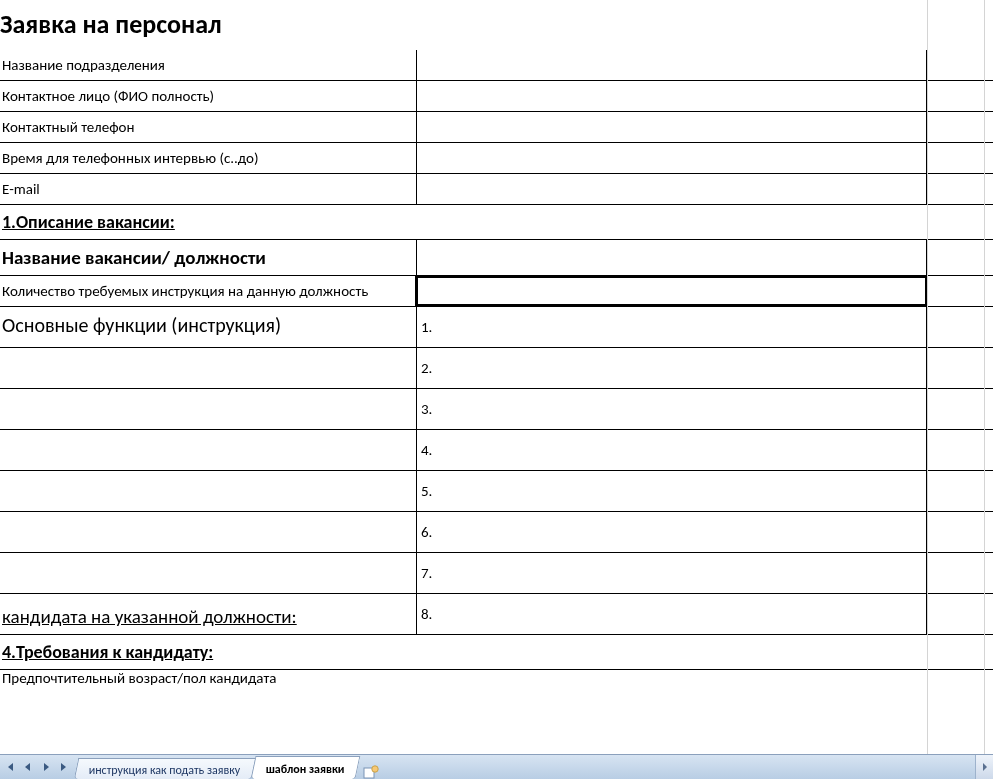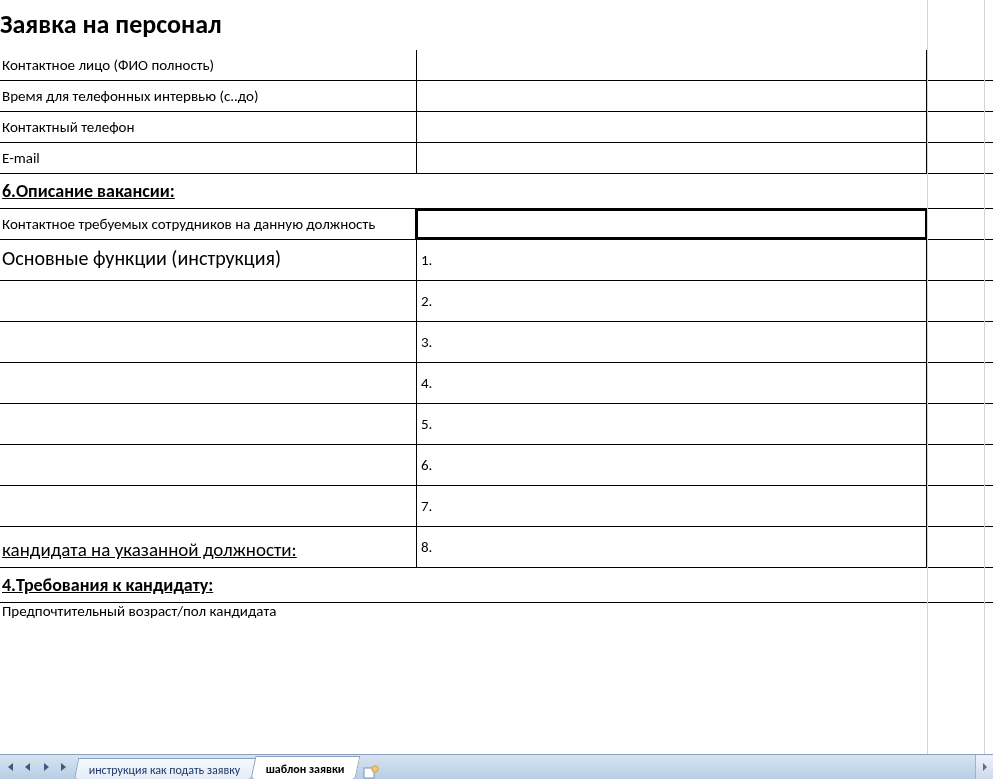--- a/index.html
+++ b/index.html
@@ -148,44 +148,54 @@
 
 <div class="gridline-v" style="left:927px"></div>
 <div class="gridline-v" style="left:984px"></div>
 
 <div class="sheet">
 
   <div class="title">Заявка на персонал</div>
 
 
   <div class="row">
+    <div class="col-label">Название подразделения</div>
+    <div class="col-value"></div>
+    <div class="col-gap"></div>
+  </div>
+  <div class="row">
     <div class="col-label">Контактное лицо (ФИО полность)</div>
     <div class="col-value"></div>
     <div class="col-gap"></div>
   </div>
   <div class="row">
+    <div class="col-label">Контактный телефон</div>
+    <div class="col-value"></div>
+    <div class="col-gap"></div>
+  </div>
+  <div class="row">
     <div class="col-label">Время для телефонных интервью (с..до)</div>
     <div class="col-value"></div>
     <div class="col-gap"></div>
   </div>
   <div class="row">
-    <div class="col-label">Контактный телефон</div>
-    <div class="col-value"></div>
-    <div class="col-gap"></div>
-  </div>
-  <div class="row">
     <div class="col-label">E-mail</div>
     <div class="col-value"></div>
     <div class="col-gap"></div>
   </div>
 
-  <div class="section-h">6.Описание вакансии:</div>
-
-  <div class="row">
-    <div class="col-label small-txt">Контактное требуемых сотрудников на данную должность</div>
+  <div class="section-h">1.Описание вакансии:</div>
+
+  <div class="row bold-lbl">
+    <div class="col-label">Название вакансии/ должности</div>
+    <div class="col-value"></div>
+    <div class="col-gap"></div>
+  </div>
+  <div class="row">
+    <div class="col-label small-txt">Количество требуемых инструкция на данную должность</div>
     <div class="col-value selected-cell"></div>
     <div class="col-gap"></div>
   </div>
 
   <div class="row func-row">
     <div class="col-label">Основные функции (инструкция)</div>
     <div class="col-value">1.</div>
     <div class="col-gap"></div>
   </div>
   <div class="row func-sub">

